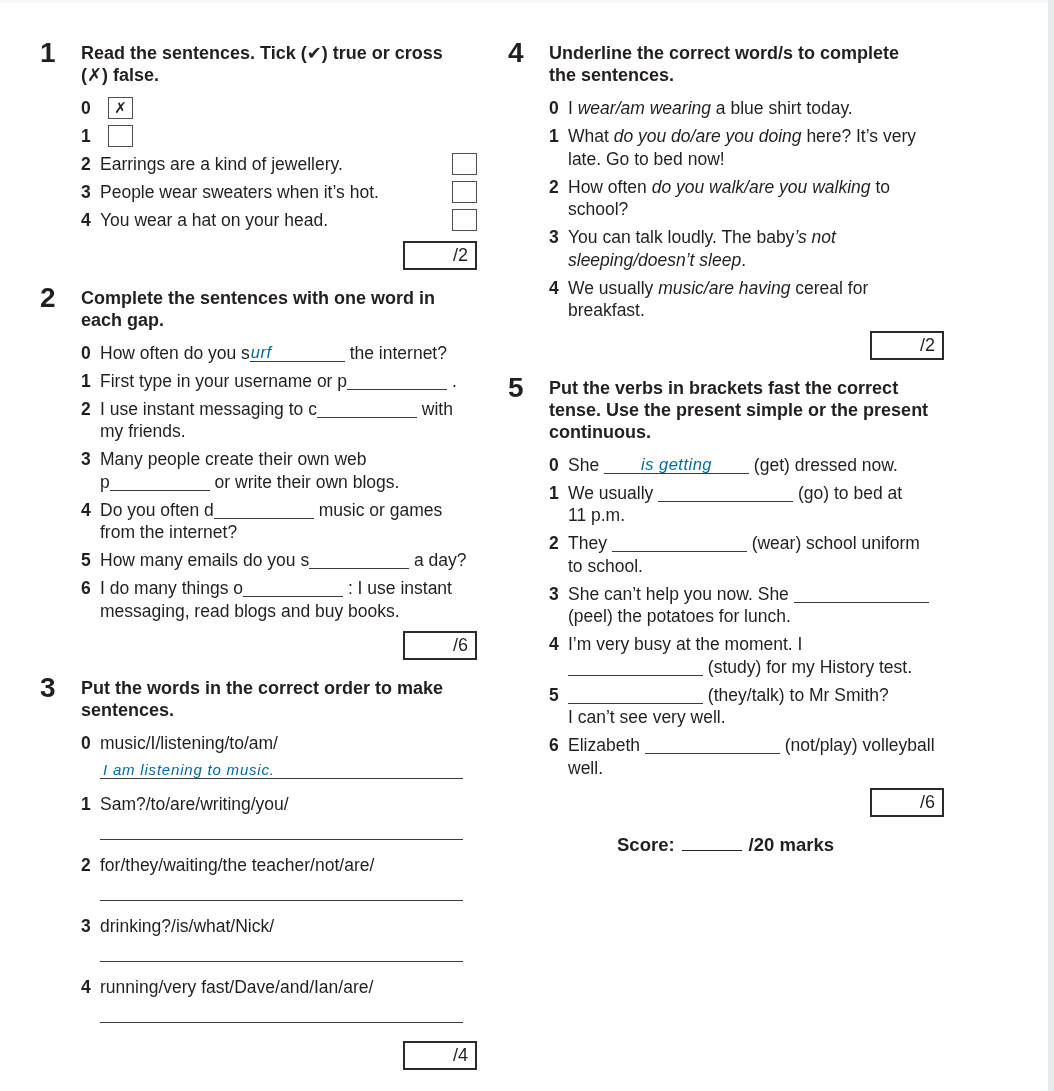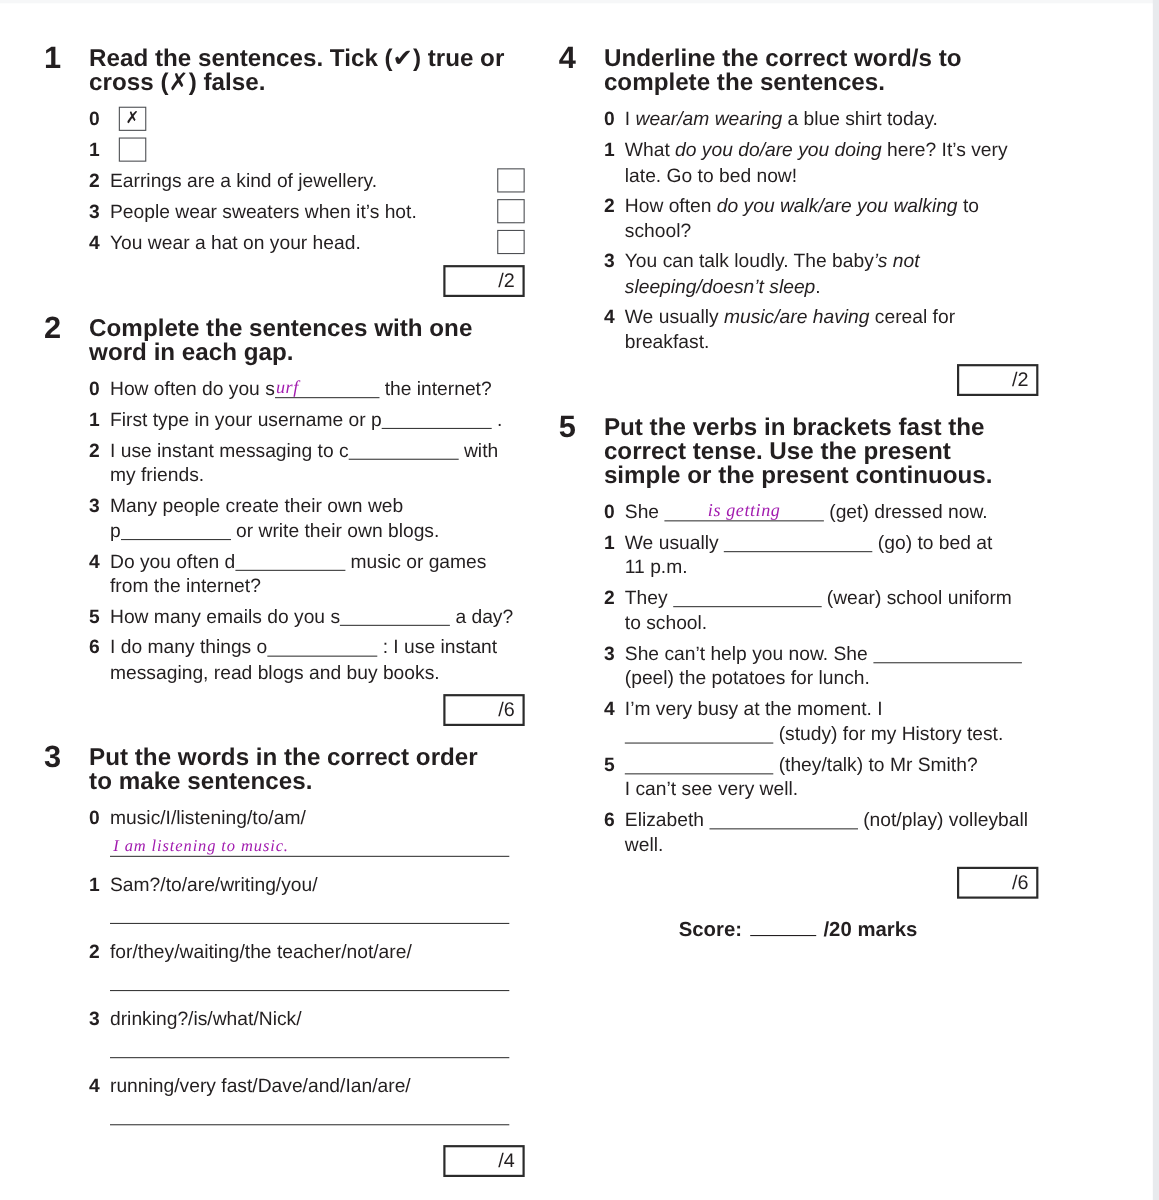--- a/index.html
+++ b/index.html
@@ -14,21 +14,21 @@
   .page{display:flex;padding:42px 0 0 40px;gap:31px;}
   .col{width:437px;}
   .col-right{width:436px;}
 
   .exercise{margin-bottom:17px;}
   .ex-head{display:flex;align-items:flex-start;}
   .ex-num{
     width:41px;flex-shrink:0;font-size:28px;font-weight:700;line-height:22px;
     letter-spacing:-1px;
   }
-  .ex-title{margin:0;flex:1;font-size:22px;font-weight:700;line-height:22px;max-width:380px;}
+  .ex-title{margin:0;flex:1;font-size:18px;font-weight:700;line-height:22px;max-width:380px;}
   .ex-items{margin-top:11px;padding-left:41px;}
   .item{display:flex;align-items:flex-start;font-size:17.5px;line-height:22.5px;margin-bottom:5.5px;}
   .item-num{font-weight:700;width:19px;flex-shrink:0;}
   .item-body{flex:1;max-width:368px;}
   .it{font-style:italic;}
   .ul{text-underline-offset:2px;}
 
   .checkbox{
     width:23px;height:20px;flex-shrink:0;margin-left:8px;margin-top:0px;
     border:1.6px solid #4d4f53;background:#fff;
@@ -38,21 +38,21 @@
   .score-box{
     box-sizing:border-box;width:74px;height:29px;border:2px solid #2b2b2b;
     text-align:right;padding-right:7px;font-size:18px;line-height:25px;background:#fff;
   }
 
   .nb{white-space:nowrap;}
   .blank{
     display:inline-block;position:relative;height:12px;vertical-align:-3px;
     border-bottom:1.4px solid #3a3a3a;
   }
-  .hand{font-family:Liberation Serif, serif;font-style:italic;color:#a21caf;}
+  .hand{font-family:Liberation Sans, sans-serif;font-style:italic;color:#0369a1;}
   .blank .hand{position:absolute;bottom:-3px;white-space:nowrap;font-size:16.5px;letter-spacing:0.5px;}
   .hand-left{left:1px;}
   .hand-center{left:50%;transform:translateX(-50%);}
   .answer-line{
     display:block;position:relative;width:363px;height:20px;margin:3px 0 9px 0;
     border-bottom:1.4px solid #3a3a3a;
   }
   .answer-line .hand{position:absolute;bottom:-4px;left:3px;font-size:15px;letter-spacing:0.8px;white-space:nowrap;}
 
   .final-score{margin-top:12px;text-align:center;font-weight:700;font-size:18.5px;padding-right:1px;}

